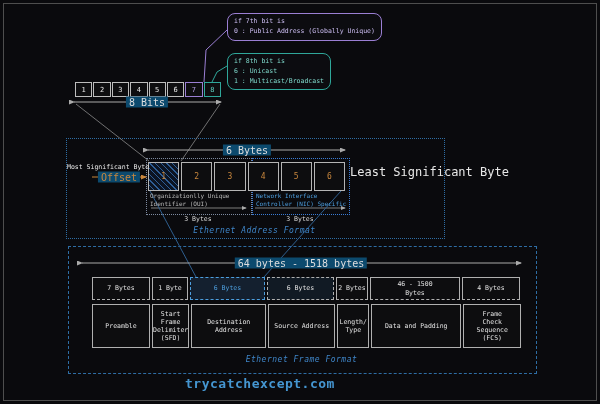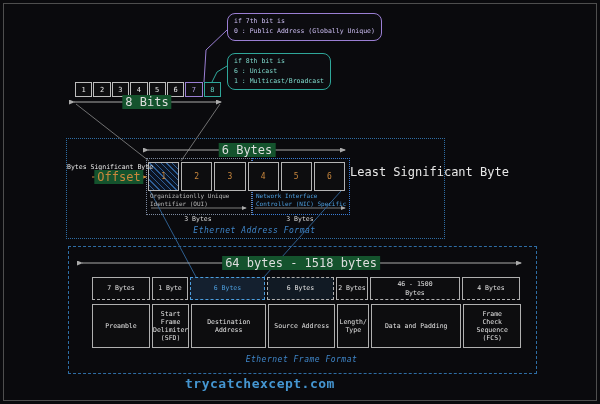--- a/index.html
+++ b/index.html
@@ -33,22 +33,22 @@
   .byte-box.hatched{background:repeating-linear-gradient(45deg,#0c1422 0px,#0c1422 3px,#2e5e96 3px,#2e5e96 4px);}
   .sub-box{position:absolute;top:158px;height:55px;z-index:1;}
   .sub-box.oui{left:146px;width:104px;border:1px dotted #7d8aa0;}
   .sub-box.nic{left:252px;width:96px;border:1px dotted #3a7bd5;}
   .sub-label{position:absolute;font-size:6px;line-height:1.25;z-index:4;}
   .sub-label.oui{left:150px;top:192px;color:#b9b9b9;}
   .sub-label.nic{left:256px;top:192px;color:#4d9fdf;}
   .size3{position:absolute;top:215px;width:40px;text-align:center;font-size:6.5px;color:#dcdcdc;z-index:4;}
   .msb{position:absolute;left:67px;top:163px;font-size:6.5px;color:#e8e8e8;z-index:4;}
   .lsb{position:absolute;left:350px;top:165px;font-size:12px;color:#e8e8e8;z-index:4;text-align:right;}
-  .arrow-label{position:absolute;z-index:4;background:#14532d;padding:0 3px;
-       font-size:12px;color:#dedede;transform:translate(-50%,-50%);white-space:nowrap;text-align:right;}
+  .arrow-label{position:absolute;z-index:4;background:#0c4a6e;padding:0 3px;
+       font-size:10px;color:#dedede;transform:translate(-50%,-50%);white-space:nowrap;text-align:right;}
   .arrow-label.orange{color:#c9873d;}
   .caption{position:absolute;text-align:center;font-style:italic;font-size:8px;
        color:#3f86c9;z-index:4;letter-spacing:0.5px;}
   .caption.addr{left:66px;width:377px;top:226px;}
   .caption.frame{left:68px;width:467px;top:355px;}
 
   
   .frame-container{position:absolute;left:68px;top:246px;width:467px;height:126px;
        border:1px dashed #2e6da4;z-index:1;}
   .row1,.row2{position:absolute;left:92px;width:428px;display:flex;gap:2px;z-index:2;}
@@ -123,21 +123,21 @@
   <div class="bit-box">4</div>
   <div class="bit-box">5</div>
   <div class="bit-box">6</div>
   <div class="bit-box b7">7</div>
   <div class="bit-box b8">8</div>
 </div>
 <div class="arrow-label" style="left:147px;top:102px;">8 Bits</div>
 
 <div class="addr-container"></div>
 <div class="arrow-label" style="left:247px;top:150px;">6 Bytes</div>
-<div class="msb">Bytes Significant Byte</div>
+<div class="msb">Most Significant Byte</div>
 <div class="arrow-label orange" style="left:119px;top:177px;">Offset</div>
 <div class="lsb">Least Significant Byte</div>
 
 <div class="sub-box oui"></div>
 <div class="sub-box nic"></div>
 
 <div class="byte-row">
   <div class="byte-box hatched">1</div>
   <div class="byte-box">2</div>
   <div class="byte-box">3</div>

